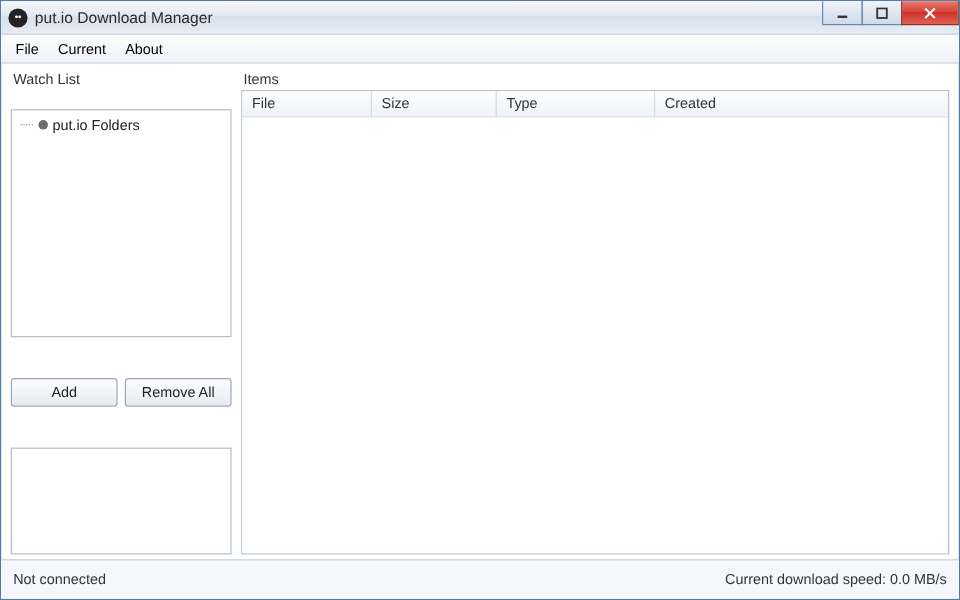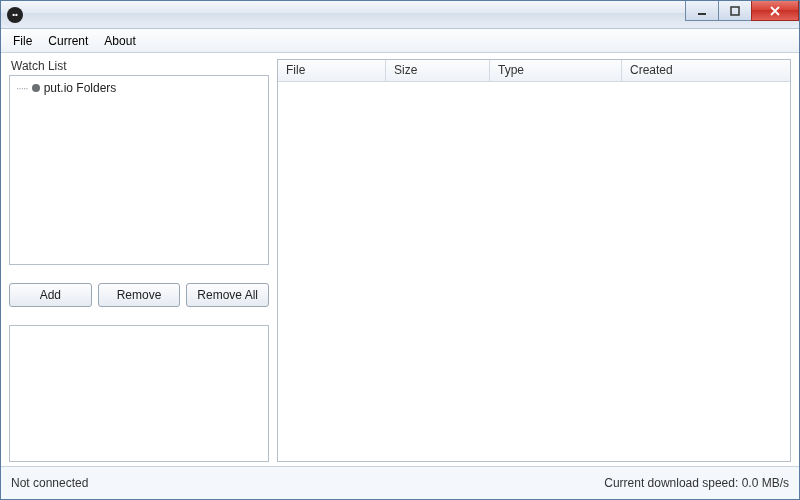--- a/index.html
+++ b/index.html
@@ -88,23 +88,24 @@
   }
   
   .content {
     flex: 1;
     display: flex;
     padding: 6px 8px 4px 8px;
     gap: 8px;
     min-height: 0;
   }
   .left-col {
-    width: 260px;
-    display: flex;
-    flex-direction: column;
+    width: 184px;
+    display: flex;
+    flex-direction: column;
+    gap: 16px;
   }
   .right-col {
     flex: 1;
     display: flex;
     flex-direction: column;
   }
   .group-label {
     font-size: 12px;
     color: #333;
     margin-bottom: 2px;
@@ -197,20 +198,21 @@
   }
   .statusbar .spacer { flex: 1; }
 </style>
 </head>
 <body>
 
 <div class="window">
 
   <div class="titlebar">
     <span class="app-icon">••</span>
+    <span class="title">put.io Download Manager</span>
     <div class="win-controls">
       <div class="win-btn">
         <svg width="10" height="10">
             <rect x="1" y="7" width="8" height="2" fill="#333"></rect>
           </svg>
       </div>
       <div class="win-btn">
         <svg width="10" height="10">
             <rect x="1" y="1" width="8" height="8" fill="none" stroke="#333" stroke-width="1.5"></rect>
           </svg>
@@ -236,28 +238,28 @@
       <div class="panel tree-panel">
         <div class="tree-row">
           <span class="tree-dots">·····</span>
           <span class="tree-bullet"></span>
           <span>put.io Folders</span>
         </div>
       </div>
 
       <div class="btn-row">
         <div class="wbtn">Add</div>
-        <div class="wbtn">Remove</div>
         <div class="wbtn">Remove All</div>
       </div>
 
       <div class="lower-panel"></div>
     </div>
 
     <div class="right-col">
+      <div class="group-label">Items</div>
       <div class="items-panel">
         <div class="col-headers">
           <div class="col-h" style="width:108px">File</div>
           <div class="col-h" style="width:104px">Size</div>
           <div class="col-h" style="width:132px">Type</div>
           <div class="col-h" style="width:86px">Created</div>
         </div>
         <div class="items-body"></div>
       </div>
     </div>

